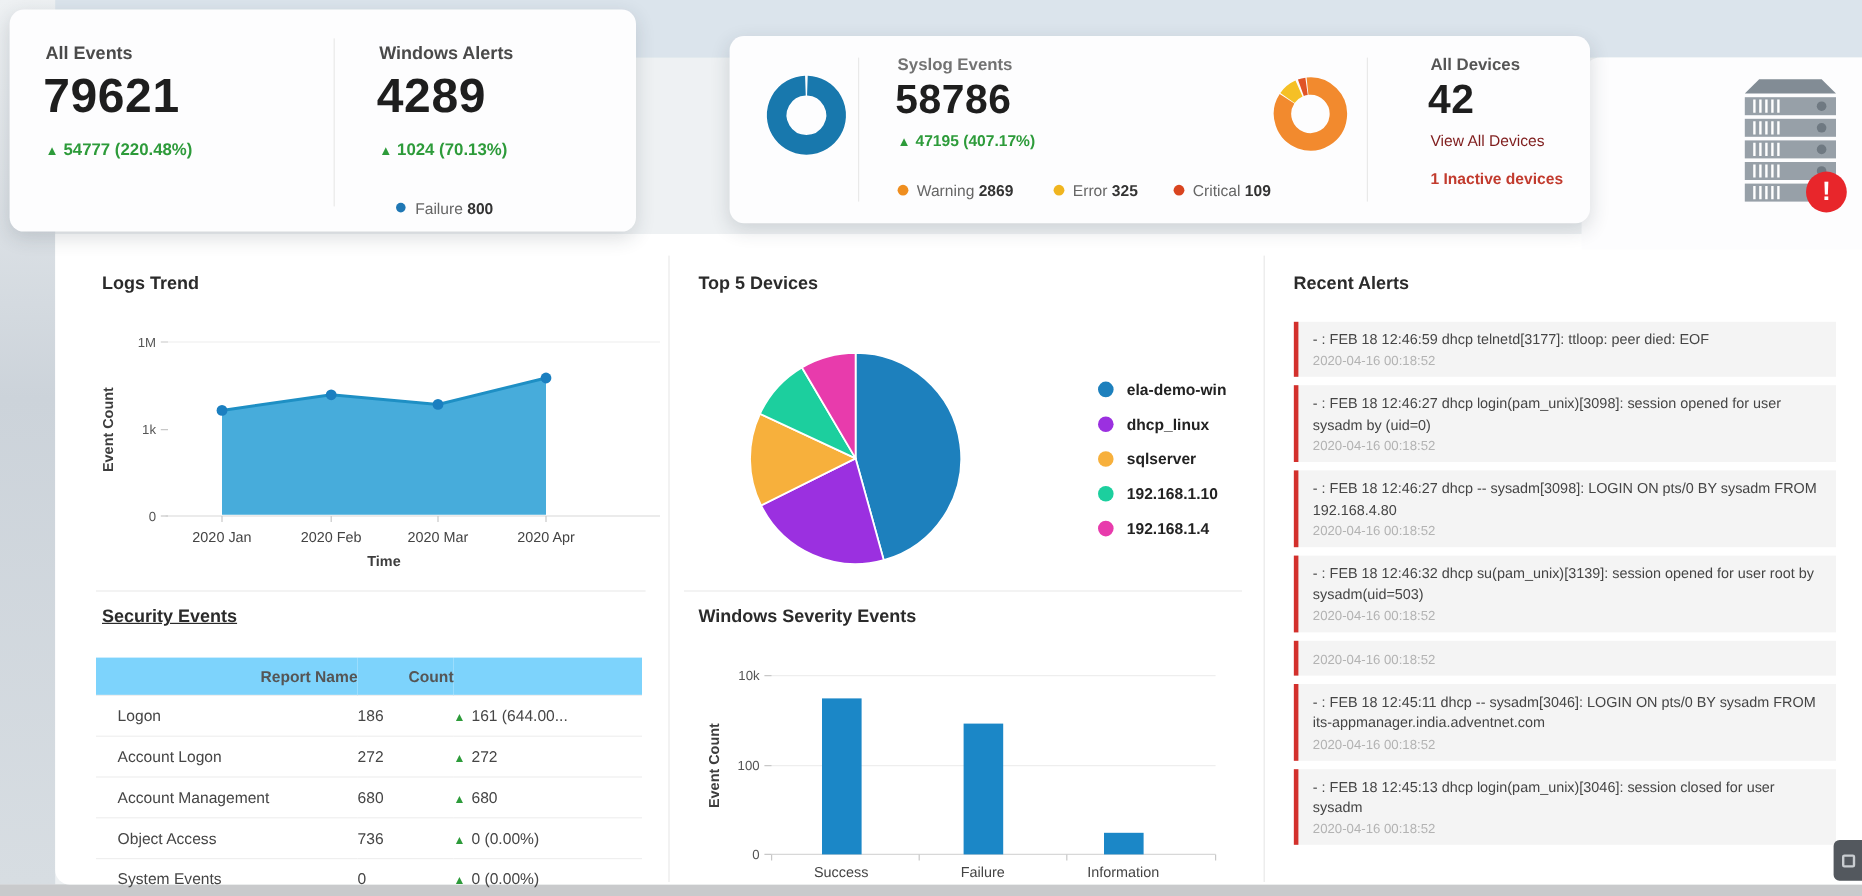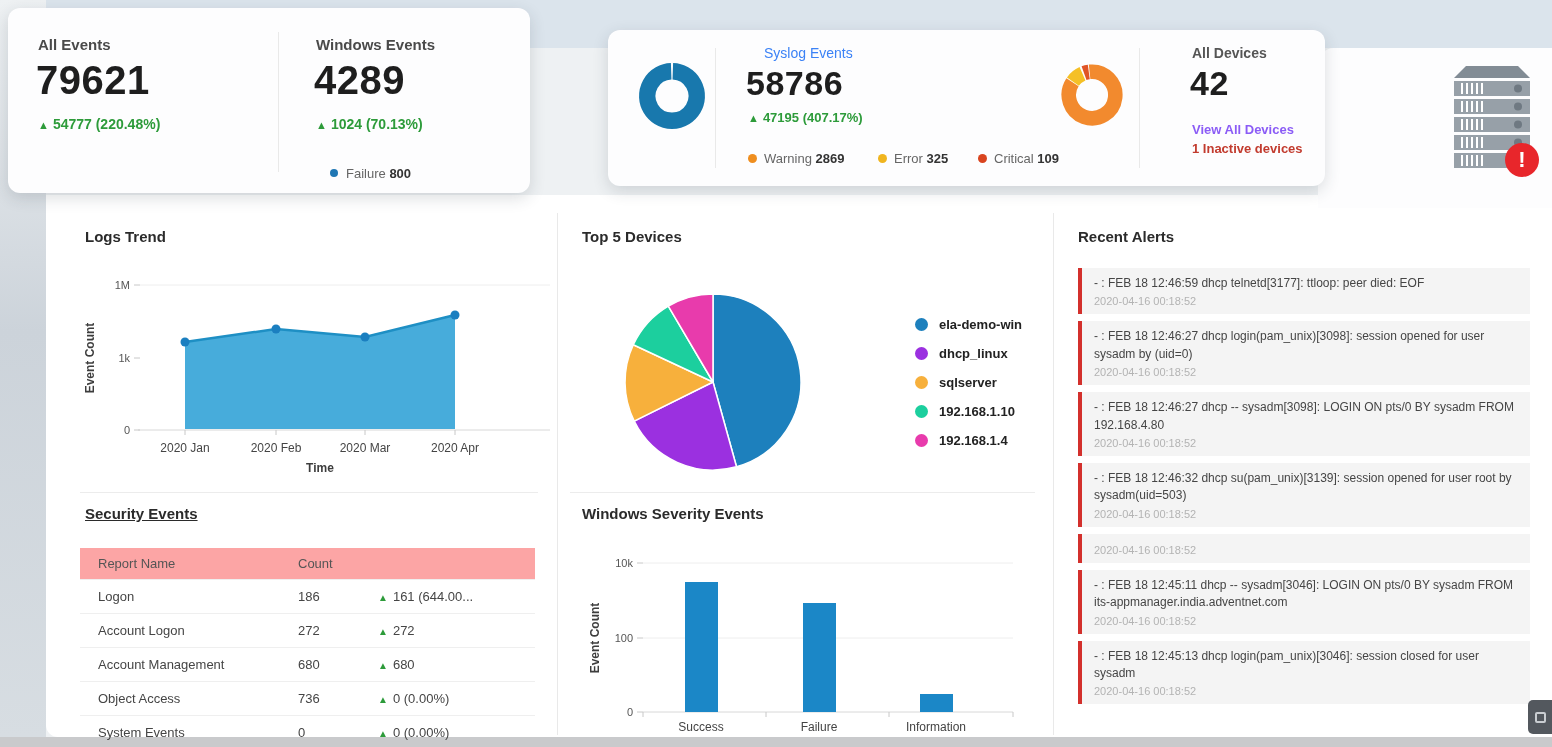--- a/index.html
+++ b/index.html
@@ -19,30 +19,30 @@
   .card2 { left:608px; top:30px; width:717px; height:156px; }
   .stat-label { font-size:15px; font-weight:600; color:#4a4a4a; }
   .stat-value { font-size:40px; font-weight:700; color:#1e1e1e; letter-spacing:.5px; }
   .stat-value.sm { font-size:34px; }
   .delta { font-size:14px; font-weight:600; color:#2d9b3a; }
   .delta .tri { font-size:11px; margin-right:4px; }
   .vdiv { width:1px; background:#e9e9e9; }
   .hdiv { height:1px; background:#ececec; }
   .dot { display:inline-block; border-radius:50%; }
   .panel-title { font-size:15px; font-weight:700; color:#2b2b2b; }
-  .link { color:#8b5cf6; font-size:13px; font-weight:700; cursor:pointer;margin-top:12px; }
+  .link { color:#7f1d1d; font-size:13px; font-weight:400; cursor:pointer; }
   .danger-text { color:#c23b2e; font-size:13px; font-weight:600; }
   .mini-legend { font-size:13px; color:#666; }
   .mini-legend b { color:#333; }
   .alert-item { background:#f4f4f4; border-left:4px solid #d3302c; padding:7px 10px 7px 12px;
     margin-bottom:7px; }
   .alert-msg { font-size:12px; line-height:1.45; color:#454545; }
   .alert-ts { font-size:11px; color:#b3b3b3; margin-top:3px; }
   table.sec { border-collapse:collapse; width:455px; font-size:13px; }
-  table.sec th { background:#fca5a5; color:#555; font-weight:400; text-align:left;
+  table.sec th { background:#7dd3fc; color:#555; font-weight:700; text-align:right;
     padding:8px 0 8px 18px; }
   table.sec td { color:#454545; padding:9px 0 9px 18px; border-top:1px solid #efefef; }
   table.sec .cnt { padding-left:0; }
   .tdelta { color:#454545; }
   .tdelta .tri { color:#2d9b3a; font-size:10px; margin-right:5px; }
   .legend-item { display:flex; align-items:center; height:29px; font-size:13px;
     font-weight:700; color:#222; }
   .legend-item .dot { width:13px; height:13px; margin-right:11px; }
   svg text { font-family:"Liberation Sans", sans-serif; }
   .tick { font-size:11px; fill:#555; }
@@ -88,37 +88,37 @@
   </svg>
 </div>
 
 <div class="abs card card1">
   <div class="abs vdiv" style="left:270px; top:24px; height:140px;"></div>
   <div class="abs stat-label" style="left:30px; top:28px;">All Events</div>
   <div class="abs stat-value" style="left:28px; top:50px;">79621</div>
   <div class="abs delta" style="left:30px; top:108px;">
     <span class="tri">▲</span><span>54777 (220.48%)</span>
   </div>
-  <div class="abs stat-label" style="left:308px; top:28px;">Windows Events</div>
+  <div class="abs stat-label" style="left:308px; top:28px;">Windows Alerts</div>
   <div class="abs stat-value" style="left:306px; top:50px;">4289</div>
   <div class="abs delta" style="left:308px; top:108px;">
     <span class="tri">▲</span><span>1024 (70.13%)</span>
   </div>
   <div class="abs mini-legend" style="left:322px; top:158px;">
     <span class="dot" style="width:8px;height:8px;background:#1f77b4;margin-right:8px;position:relative;top:-1px;"></span><span>Failure</span>&nbsp;<b>800</b>
   </div>
 </div>
 
 <div class="abs card card2">
 
   <svg class="abs" style="left:30px; top:32px;" width="68" height="68" viewBox="0 0 66 66">
     <path d="M 33.8,9 A 24,24 0 1 1 32.2,9" fill="none" stroke="#1878ad" stroke-width="16"></path>
   </svg>
   <div class="abs vdiv" style="left:107px; top:18px; height:120px;"></div>
-  <div class="abs" style="left:156px; top:15px; font-size:14px; font-weight:400; color:#3b82f6;">Syslog Events</div>
+  <div class="abs" style="left:140px; top:15px; font-size:14px; font-weight:700; color:#737373;">Syslog Events</div>
   <div class="abs stat-value sm" style="left:138px; top:34px;">58786</div>
   <div class="abs delta" style="left:140px; top:80px; font-size:13px;">
     <span class="tri">▲</span><span>47195 (407.17%)</span>
   </div>
   <div class="abs mini-legend" style="left:140px; top:121px;">
     <span class="dot" style="width:9px;height:9px;background:#ef8e1f;margin-right:7px;"></span><span>Warning</span>&nbsp;<b>2869</b>
   </div>
   <div class="abs mini-legend" style="left:270px; top:121px;">
     <span class="dot" style="width:9px;height:9px;background:#f0b51f;margin-right:7px;"></span><span>Error</span>&nbsp;<b>325</b>
   </div>

